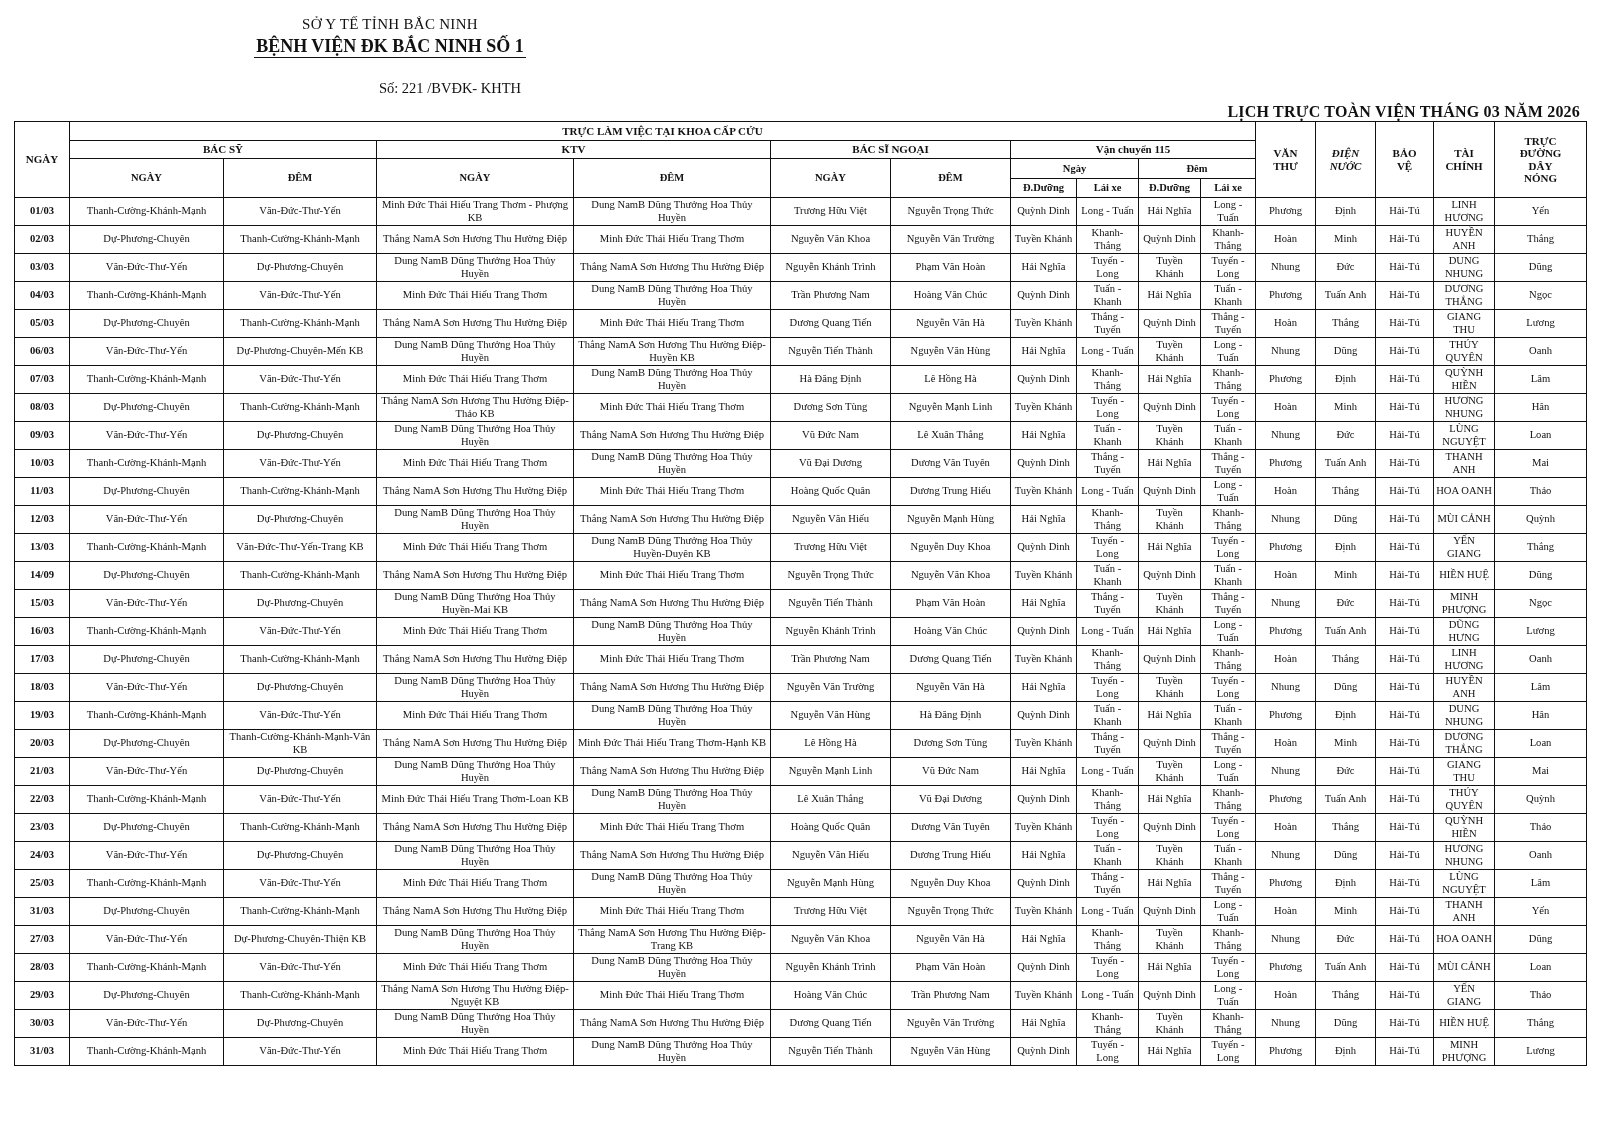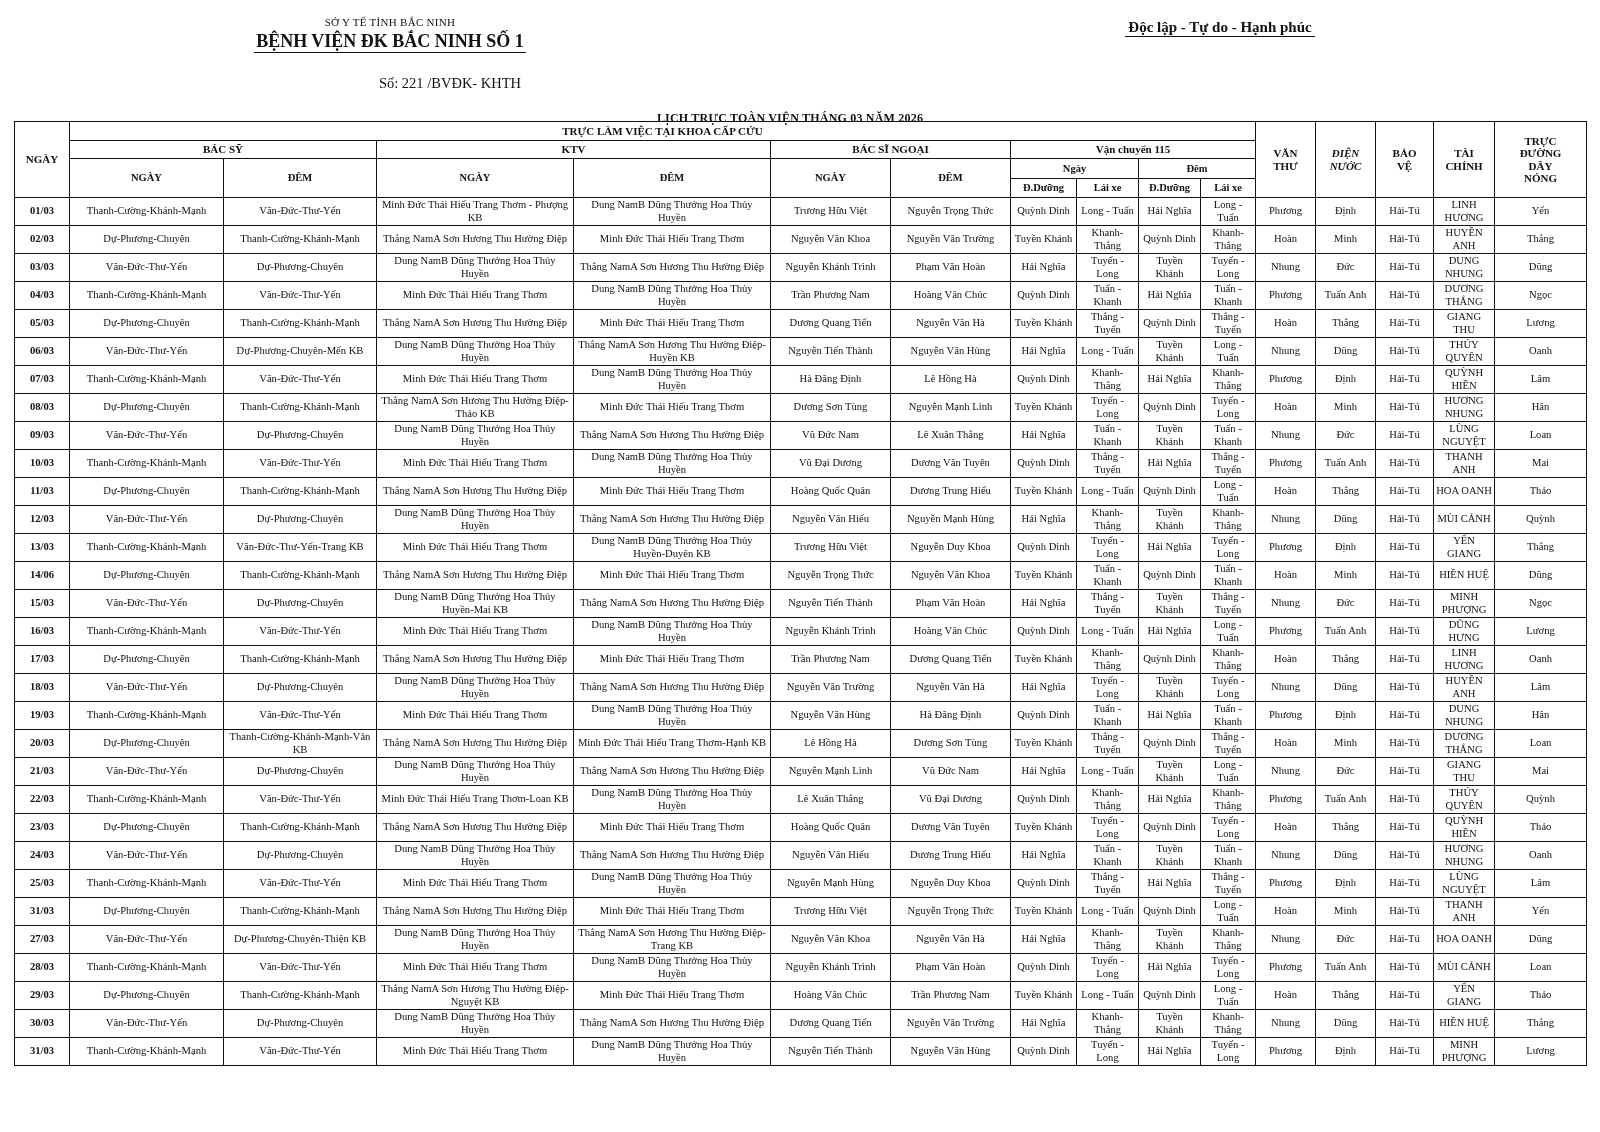--- a/index.html
+++ b/index.html
@@ -1,29 +1,29 @@
 <!DOCTYPE html>
 <html lang="vi"><head>
 <meta charset="utf-8">
 <style>
   html,body{margin:0;padding:0;background:#fff;}
   body{width:1600px;height:1132px;position:relative;color:#111;
        font-family:"Liberation Serif","DejaVu Serif",serif;-webkit-font-smoothing:antialiased;}
   .lh-left{position:absolute;top:16px;left:120px;width:540px;text-align:center;}
-  .lh-left .l1{font-size:11px;letter-spacing:.3px;}
+  .lh-left .l1{font-size:15px;letter-spacing:.3px;}
   .lh-left .l2{font-size:18px;font-weight:bold;margin-top:3px;}
   .lh-left .l2 span{border-bottom:1.4px solid #111;padding:0 2px 1px 2px;}
   .doc-num{margin-top:23px;font-size:14.5px;text-align:center;padding-left:120px;}
   .lh-right{position:absolute;top:16px;left:930px;width:580px;text-align:center;}
   .lh-right .l1{font-size:14px;font-weight:bold;letter-spacing:.2px;}
   .lh-right .l2{font-size:15px;font-weight:bold;margin-top:3px;}
   .lh-right .l2 span{border-bottom:1.5px solid #111;padding:0 3px 1px 3px;}
   .date-line{margin-top:21px;font-size:14px;font-style:italic;padding-left:100px;}
-  .doc-title{position:absolute;top:111px;left:0;width:1580px;text-align:center;
-             font-size:12px;font-weight:bold;letter-spacing:.2px;}
+  .doc-title{position:absolute;top:103px;left:0;width:1580px;text-align:right;
+             font-size:16px;font-weight:bold;letter-spacing:.2px;}
   table.roster{position:absolute;top:121px;left:14px;width:1572px;border-collapse:collapse;
                table-layout:fixed;border:1.6px solid #111;}
   .roster th,.roster td{border:1px solid #111;text-align:center;vertical-align:middle;
                padding:0 2px;overflow:hidden;}
   .roster thead th{font-weight:bold;font-size:11px;line-height:1.12;padding:1px 1px;}
   .roster thead .sub{font-size:10.5px;}
   .roster tbody tr{height:28px;}
   .roster tbody td{font-size:10.6px;line-height:1.16;}
   .roster tbody td.c-date{font-weight:bold;}
   tr.hr1{height:19px;} tr.hr2{height:18px;margin-top:15px;} tr.hr3{height:20px;} tr.hr4{height:19px;}
@@ -34,21 +34,20 @@
 </head>
 <body>
 
 <div class="lh-left">
   <div class="l1">SỞ Y TẾ TỈNH BẮC NINH</div>
   <div class="l2"><span>BỆNH VIỆN ĐK BẮC NINH SỐ 1</span></div>
   <div class="doc-num">Số: 221 /BVĐK- KHTH</div>
 </div>
 
 <div class="lh-right">
-  <div class="l2"><span>Độc lập - Tự do - Hạnh phúc</span></div>
 </div>
 
 <div class="doc-title">LỊCH TRỰC TOÀN VIỆN THÁNG 03 NĂM 2026</div>
 
 <table class="roster">
   <colgroup>
     <col style="width:55px">
       <col style="width:154px">
       <col style="width:153px">
     <col style="width:197px">
@@ -337,21 +336,21 @@
         <td class="c-vc_ngay_lx">Tuyến - Long</td>
         <td class="c-vc_dem_dd">Hải Nghĩa</td>
         <td class="c-vc_dem_lx">Tuyến - Long</td>
         <td class="c-van_thu">Phương</td>
         <td class="c-dien_nuoc">Định</td>
         <td class="c-bao_ve">Hải-Tú</td>
         <td class="c-tai_chinh">YẾN GIANG</td>
         <td class="c-day_nong">Thắng</td>
       </tr>
       <tr>
-        <td class="c-date">14/06</td>
+        <td class="c-date">14/09</td>
         <td class="c-bs_ngay">Dự-Phương-Chuyên</td>
         <td class="c-bs_dem">Thanh-Cường-Khánh-Mạnh</td>
         <td class="c-ktv_ngay">Thắng NamA Sơn Hương Thu Hường Điệp</td>
         <td class="c-ktv_dem">Minh Đức Thái Hiếu Trang Thơm</td>
         <td class="c-bsn_ngay">Nguyễn Trọng Thức</td>
         <td class="c-bsn_dem">Nguyễn Văn Khoa</td>
         <td class="c-vc_ngay_dd">Tuyền Khánh</td>
         <td class="c-vc_ngay_lx">Tuấn - Khanh</td>
         <td class="c-vc_dem_dd">Quỳnh Dinh</td>
         <td class="c-vc_dem_lx">Tuấn - Khanh</td>

